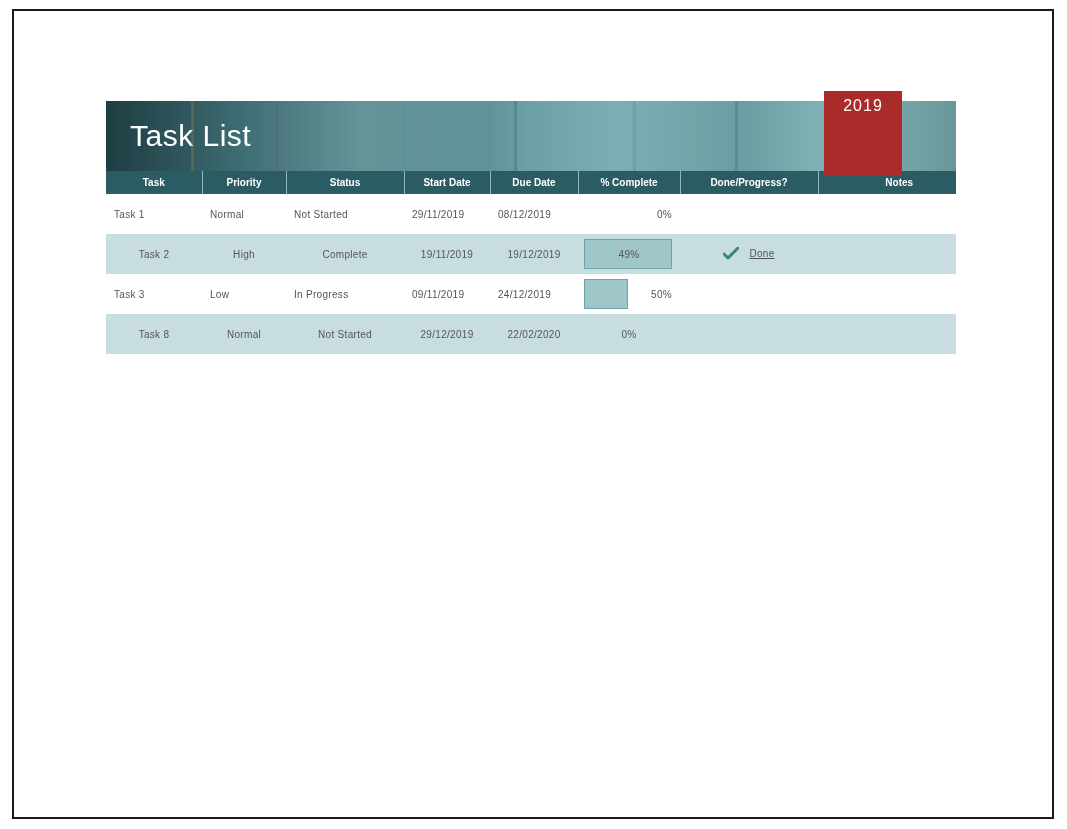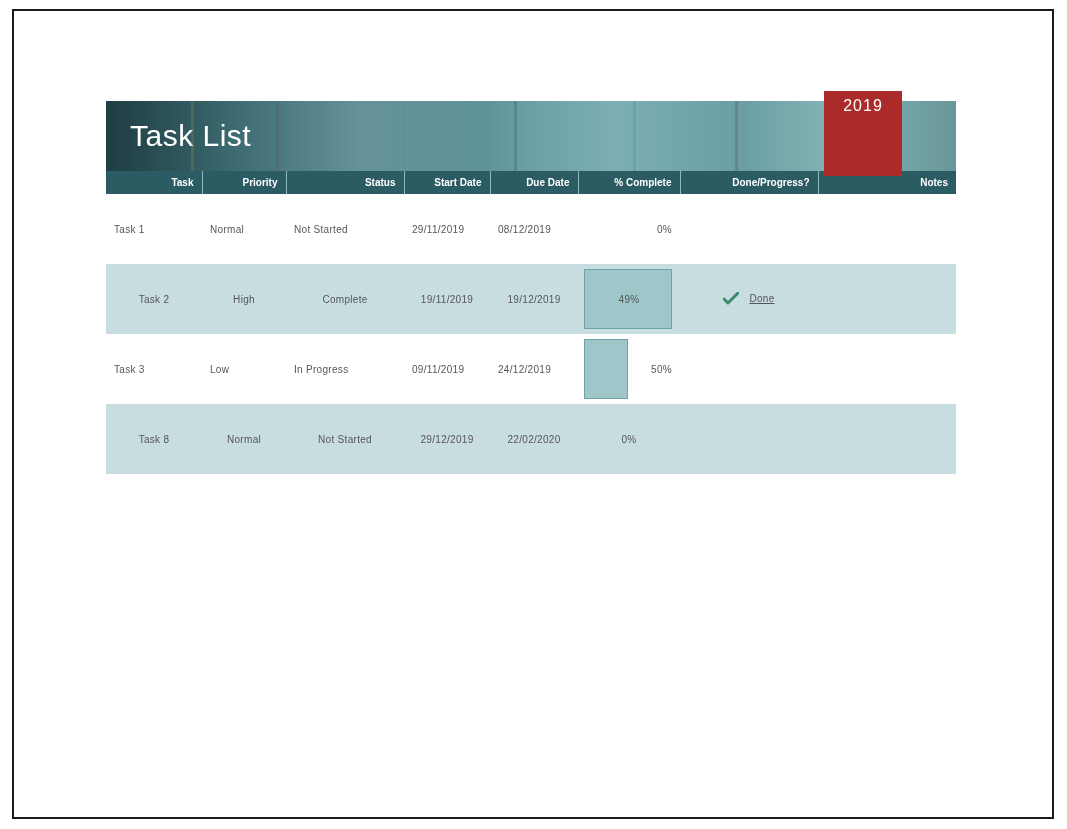--- a/index.html
+++ b/index.html
@@ -78,31 +78,31 @@
   table.task-table {
     width: 850px;
     border-collapse: collapse;
     table-layout: fixed;
   }
   table.task-table th {
     background: #2b5b63;
     color: #fff;
     font-weight: 700;
     font-size: 10px;
-    text-align: right;
+    text-align: center;
     padding: 6px 8px;
     border-right: 1px solid #8fb9bb;
     white-space: nowrap;
   }
   table.task-table th:last-child { border-right: none; padding-left: 32px; }
   table.task-table th.center { }
   table.task-table td {
     font-size: 10px;
     color: #555;
-    padding: 22px 8px;
+    padding: 7px 8px;
     vertical-align: middle;
     white-space: nowrap;
     letter-spacing: 0.3px;
   }
   tr.row-even td { background: #c8dde0; text-align: center; }
   tr.row-odd  td { background: #ffffff; }
 
   td.pct-cell {
     position: relative;
     text-align: right;

